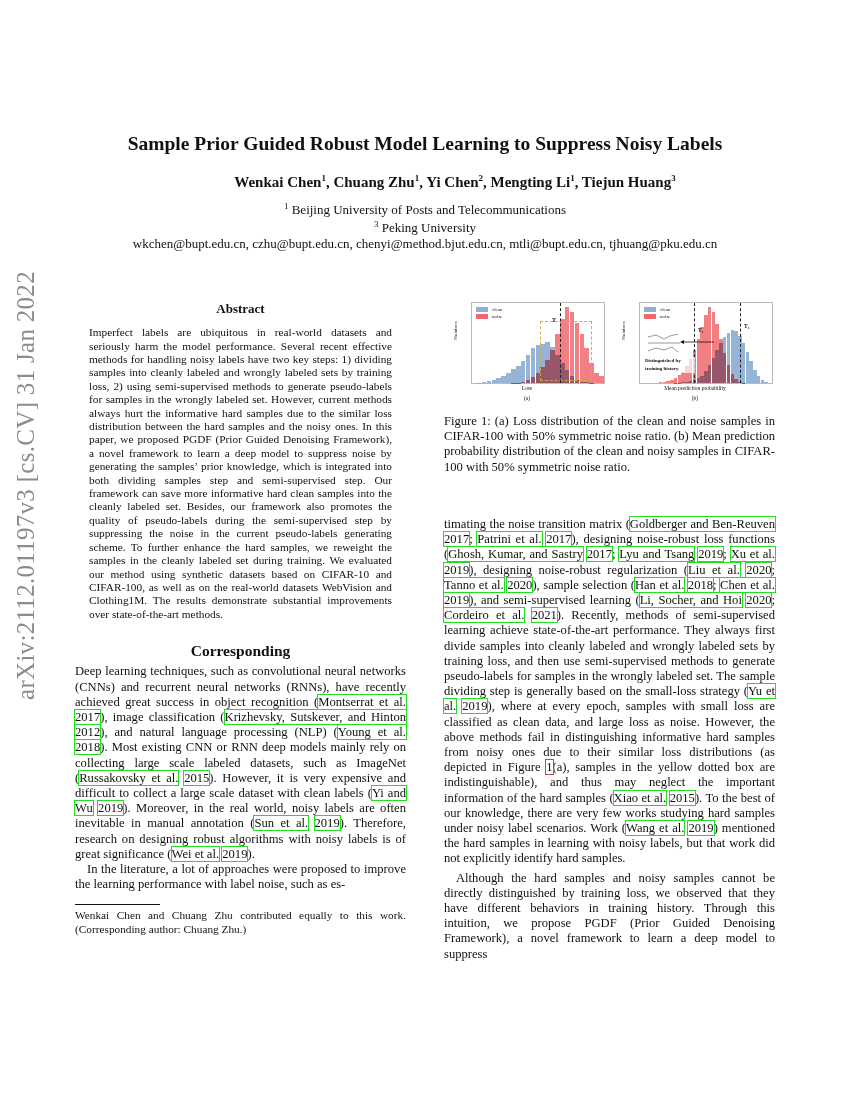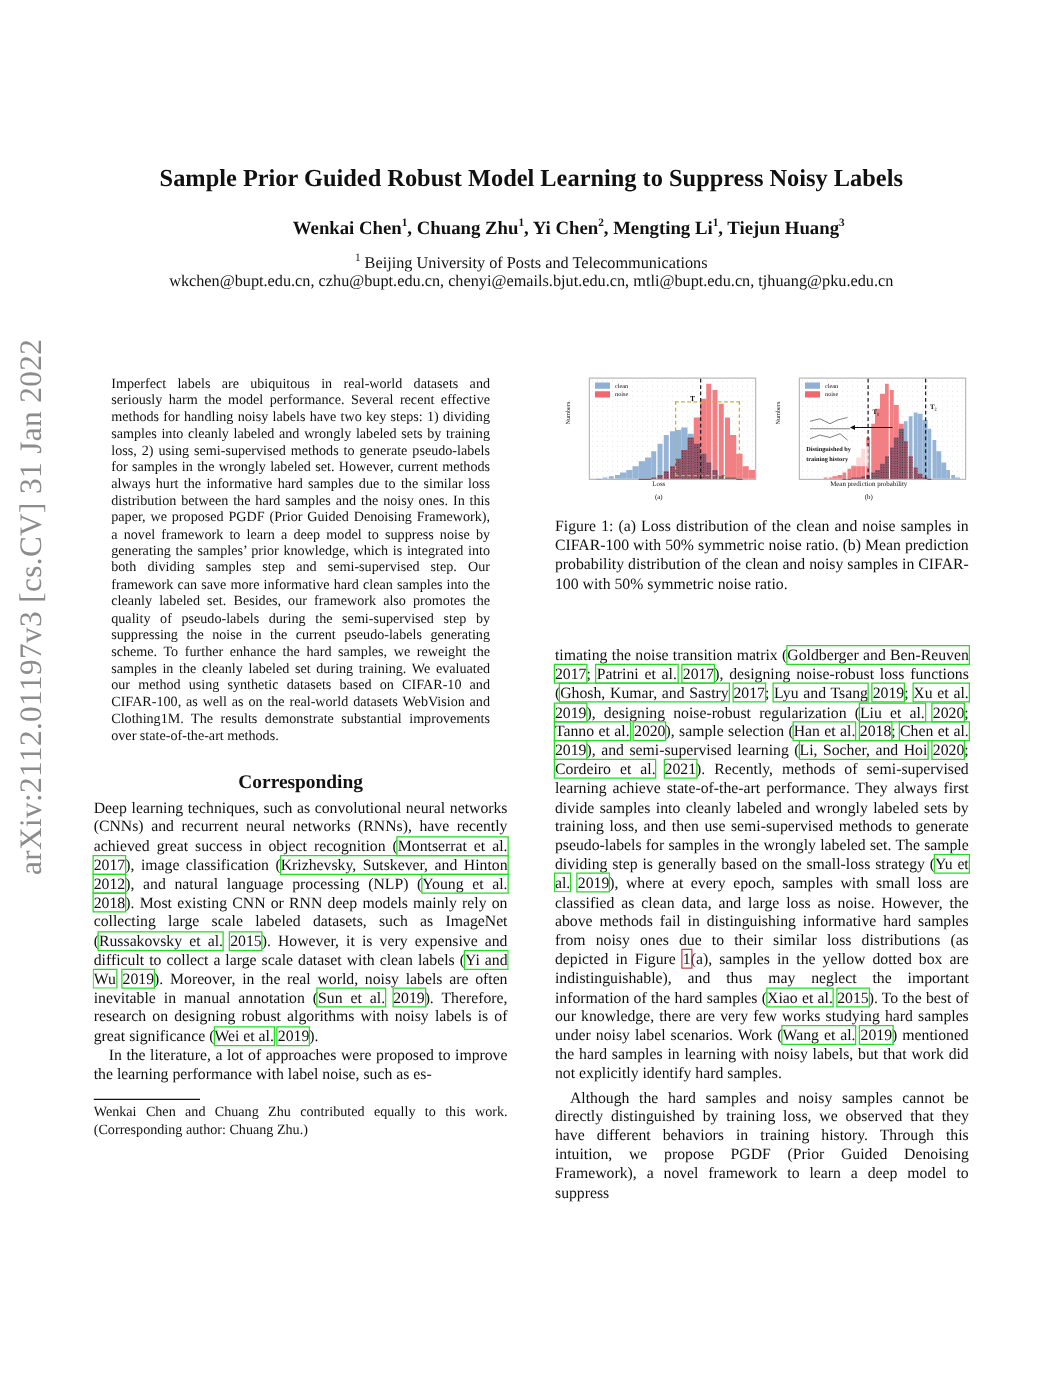--- a/index.html
+++ b/index.html
@@ -39,24 +39,26 @@
 </style>
 </head>
 <body>
 
 <div class="arxiv-stamp">arXiv:2112.01197v3  [cs.CV]  31 Jan 2022</div>
 
 <div class="title">Sample Prior Guided Robust Model Learning to Suppress Noisy Labels</div>
 <div class="authors" id="authors"><span>Wenkai Chen</span><sup>1</sup>, <span>Chuang Zhu</span><sup>1</sup>, <span>Yi Chen</span><sup>2</sup>, <span>Mengting Li</span><sup>1</sup>, <span>Tiejun Huang</span><sup>3</sup></div>
 <div class="affils">
   <div><sup>1</sup> <span>Beijing University of Posts and Telecommunications</span></div>
-  <div>wkchen@bupt.edu.cn, czhu@bupt.edu.cn, chenyi@emails.bjut.edu.cn, mtli@bupt.edu.cn, tjhuang@pku.edu.cn</div>
+  <div><sup>3</sup> <span>Peking University</span></div>
+  <div>wkchen@bupt.edu.cn, czhu@bupt.edu.cn, chenyi@method.bjut.edu.cn, mtli@bupt.edu.cn, tjhuang@pku.edu.cn</div>
 </div>
 
 <div class="col col-left" style="top:301px;">
+  <div class="section-head">Abstract</div>
   <p class="abstract">Imperfect labels are ubiquitous in real-world datasets and seriously harm the model performance. Several recent effective methods for handling noisy labels have two key steps: 1) dividing samples into cleanly labeled and wrongly labeled sets by training loss, 2) using semi-supervised methods to generate pseudo-labels for samples in the wrongly labeled set. However, current methods always hurt the informative hard samples due to the similar loss distribution between the hard samples and the noisy ones. In this paper, we proposed PGDF (Prior Guided Denoising Framework), a novel framework to learn a deep model to suppress noise by generating the samples’ prior knowledge, which is integrated into both dividing samples step and semi-supervised step. Our framework can save more informative hard clean samples into the cleanly labeled set. Besides, our framework also promotes the quality of pseudo-labels during the semi-supervised step by suppressing the noise in the current pseudo-labels generating scheme. To further enhance the hard samples, we reweight the samples in the cleanly labeled set during training. We evaluated our method using synthetic datasets based on CIFAR-10 and CIFAR-100, as well as on the real-world datasets WebVision and Clothing1M. The results demonstrate substantial improvements over state-of-the-art methods.</p>
   <div style="height:22px"></div>
   <div class="section-head big">Corresponding</div>
   <p id="intro-p1">Deep learning techniques, such as convolutional neural networks (CNNs) and recurrent neural networks (RNNs), have recently achieved great success in object recognition (<span class="cite">Montserrat et al.</span> <span class="cite">2017</span>), image classification (<span class="cite">Krizhevsky, Sutskever, and Hinton</span> <span class="cite">2012</span>), and natural language processing (NLP) (<span class="cite">Young et al.</span> <span class="cite">2018</span>). Most existing CNN or RNN deep models mainly rely on collecting large scale labeled datasets, such as ImageNet (<span class="cite">Russakovsky et al.</span> <span class="cite">2015</span>). However, it is very expensive and difficult to collect a large scale dataset with clean labels (<span class="cite">Yi and Wu</span> <span class="cite">2019</span>). Moreover, in the real world, noisy labels are often inevitable in manual annotation (<span class="cite">Sun et al.</span> <span class="cite">2019</span>). Therefore, research on designing robust algorithms with noisy labels is of great significance (<span class="cite">Wei et al.</span> <span class="cite">2019</span>).</p>
   <p class="indent">In the literature, a lot of approaches were proposed to improve the learning performance with label noise, such as es-</p>
   <div class="footnote-rule"></div>
   <p class="footnote">Wenkai Chen and Chuang Zhu contributed equally to this work. (Corresponding author: Chuang Zhu.)</p>
 </div>
 
 <div class="figure">

